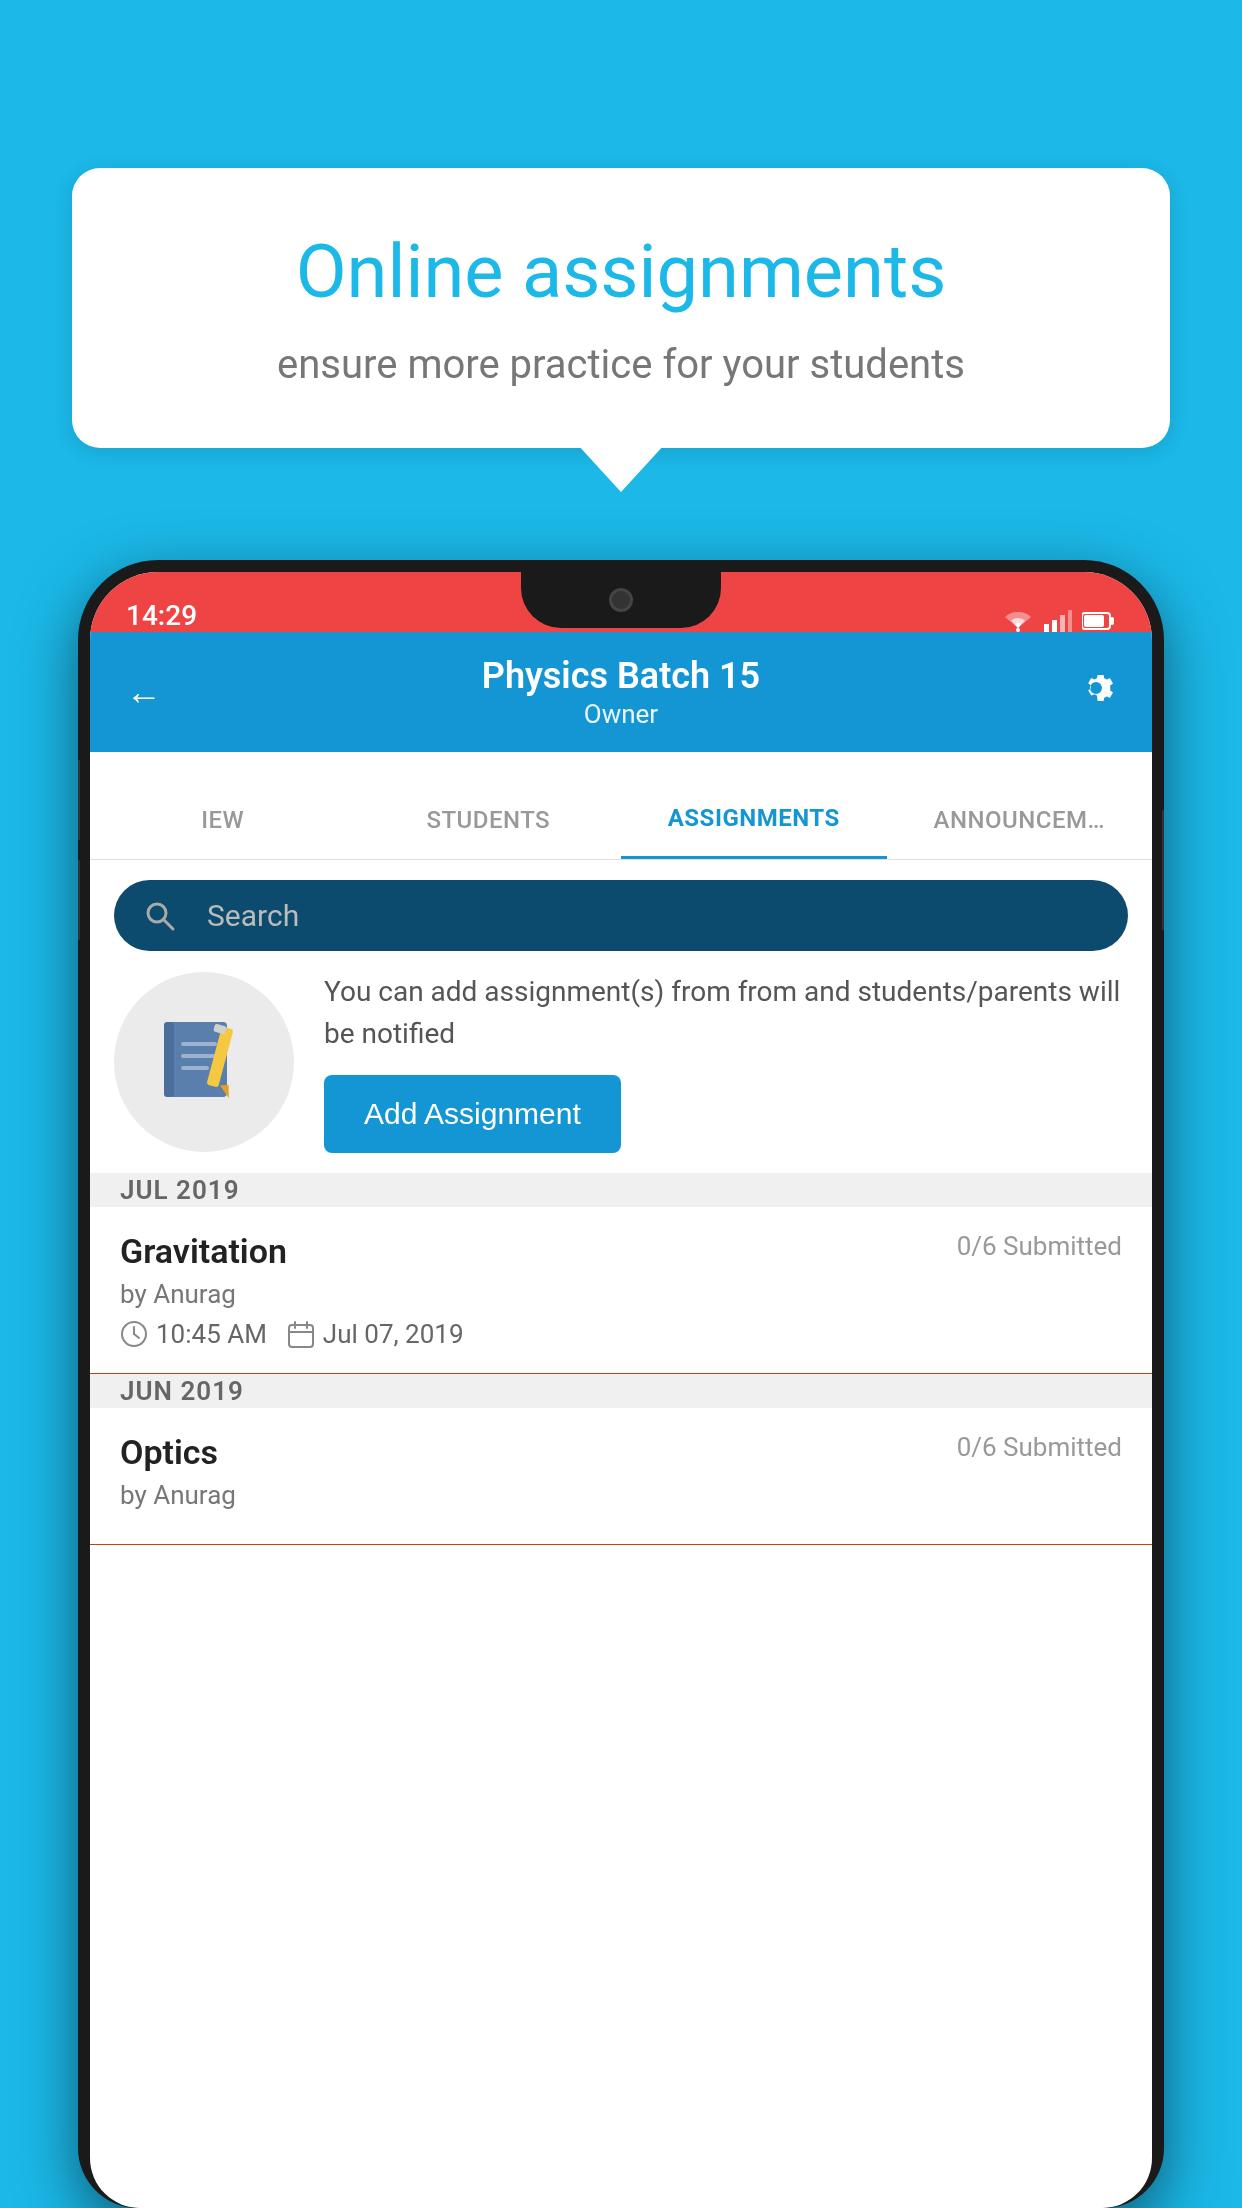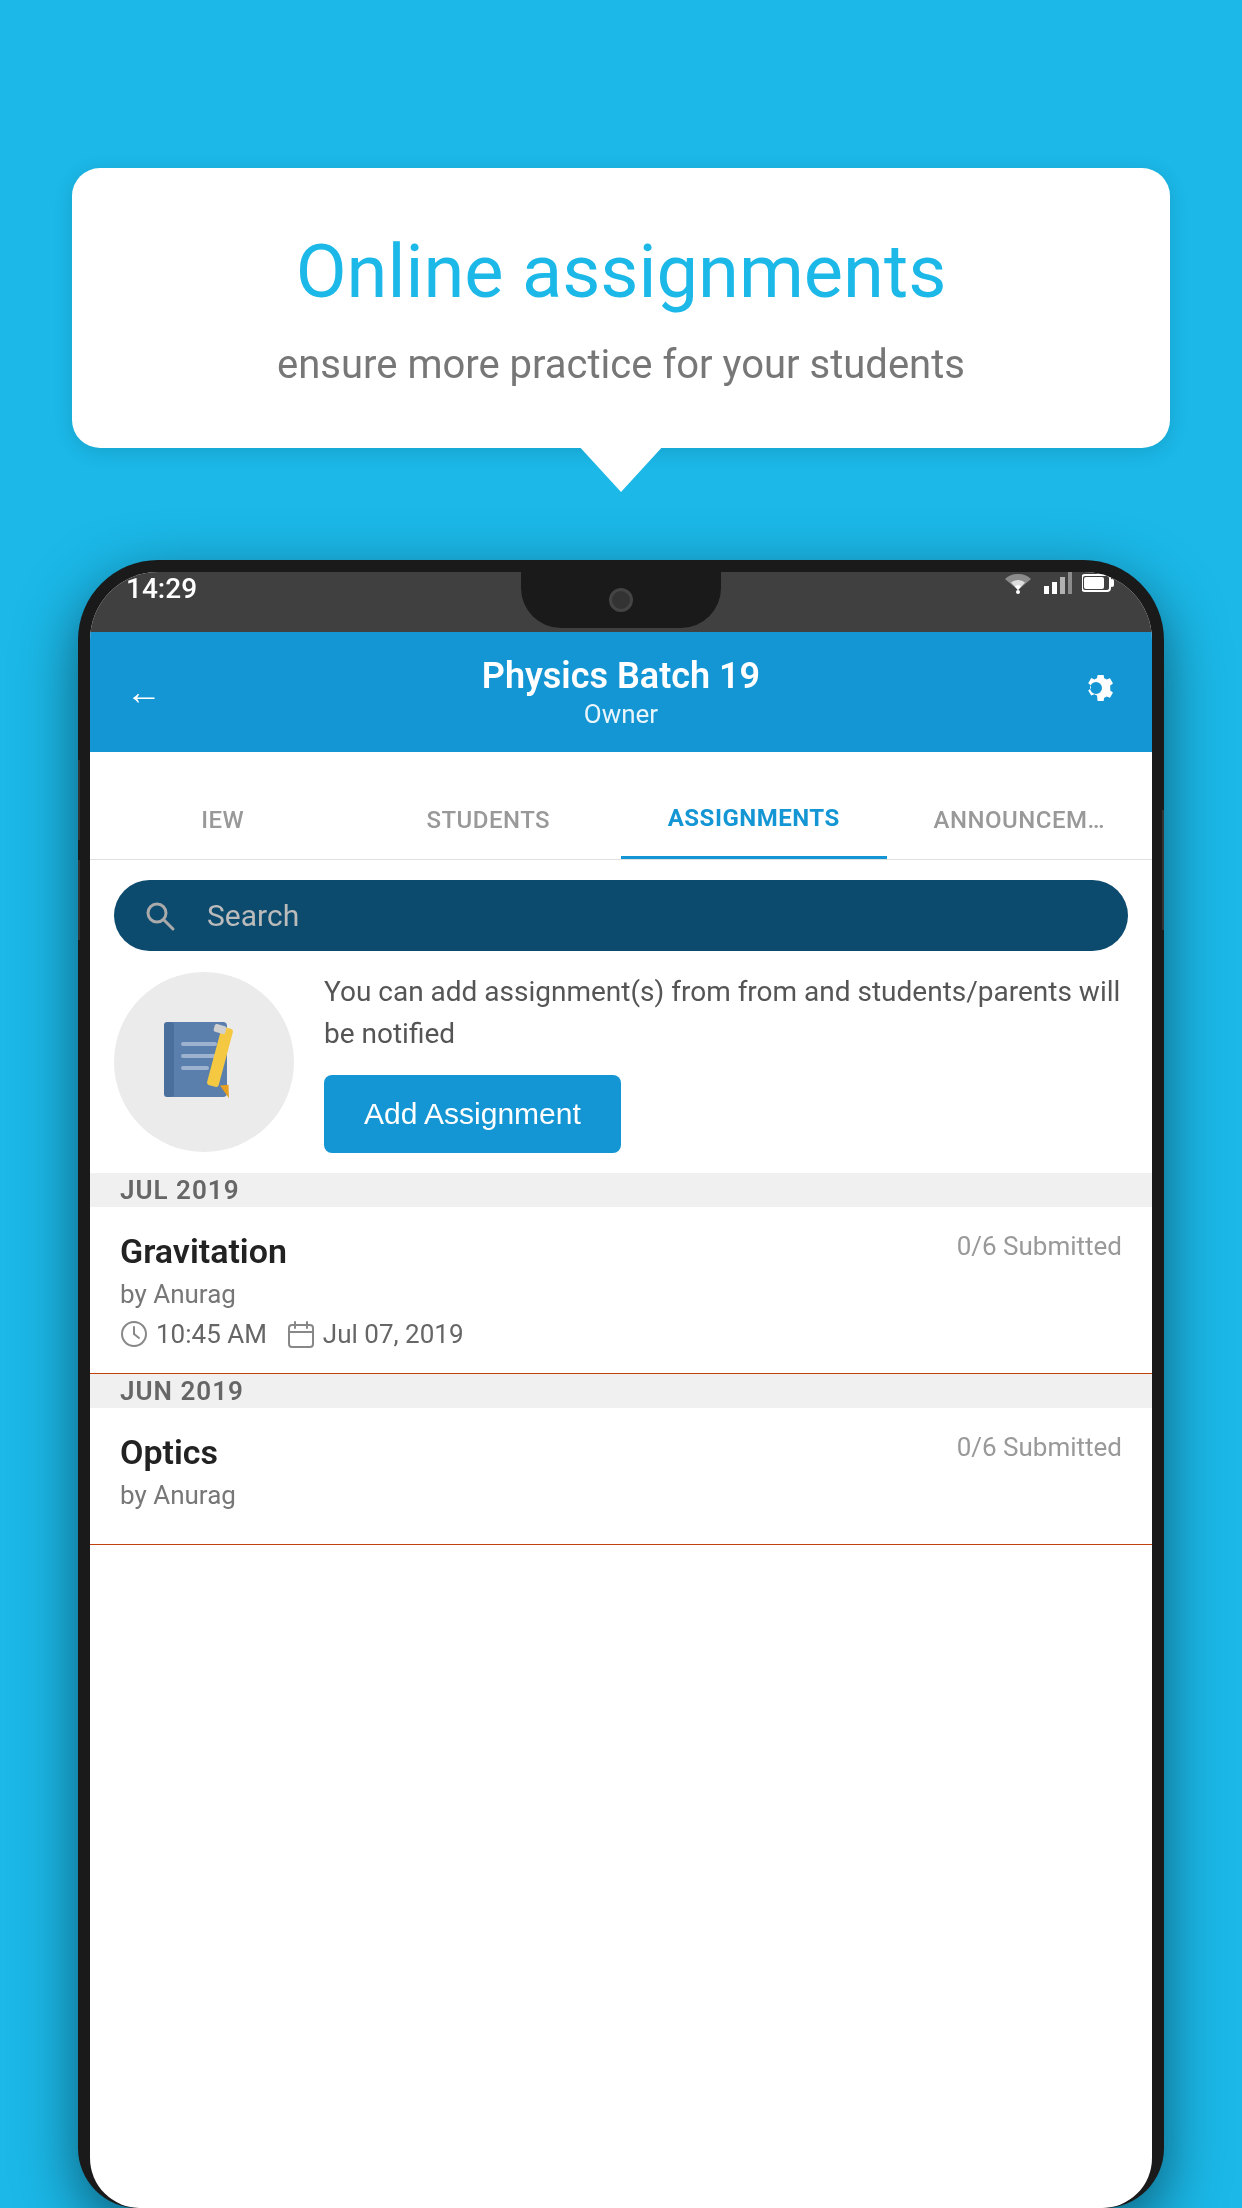--- a/index.html
+++ b/index.html
@@ -92,24 +92,24 @@
     .notch-camera {
       width: 24px;
       height: 24px;
       background: #333;
       border-radius: 50%;
       border: 3px solid #444;
     }
 
     
     .status-bar {
-      background: #404040;
+      background: #ef4444;
       height: 60px;
       display: flex;
-      align-items: flex-start;
+      align-items: flex-end;
       padding: 0 36px;
       position: relative;
       z-index: 50;
     }
     .status-time {
       color: white;
       font-size: 28px;
       font-weight: 500;
     }
     .status-icons {
@@ -366,21 +366,21 @@
           <rect x="0" y="3" width="28" height="16" rx="3" fill="none" stroke="white" stroke-width="2"></rect>
           <rect x="28" y="7" width="4" height="8" rx="2" fill="white"></rect>
           <rect x="2" y="5" width="20" height="12" rx="2" fill="white"></rect>
         </svg>
       </div>
     </div>
 
     <div class="app-header">
       <div class="header-back">←</div>
       <div class="header-title-group">
-        <div class="header-title">Physics Batch 19</div>
+        <div class="header-title">Physics Batch 15</div>
         <div class="header-subtitle">Owner</div>
       </div>
       <div class="header-settings">
         <svg width="40" height="40" viewBox="0 0 40 40" fill="white">
           <path d="M20 26a6 6 0 1 1 0-12 6 6 0 0 1 0 12zm14.2-8.4l2.8-2.2-3-5.2-3.4 1.4a10 10 0 0 0-2.4-1.4L27.6 7h-6l-.6 3.2a10 10 0 0 0-2.4 1.4L15.2 10l-3 5.2 2.8 2.2a10 10 0 0 0 0 2.8l-2.8 2.2 3 5.2 3.4-1.4a10 10 0 0 0 2.4 1.4L21.6 33h6l.6-3.2a10 10 0 0 0 2.4-1.4l3.4 1.4 3-5.2-2.8-2.2a10 10 0 0 0 0-2.8z"></path>
         </svg>
       </div>
     </div>
 
     <div class="tabs-bar">

